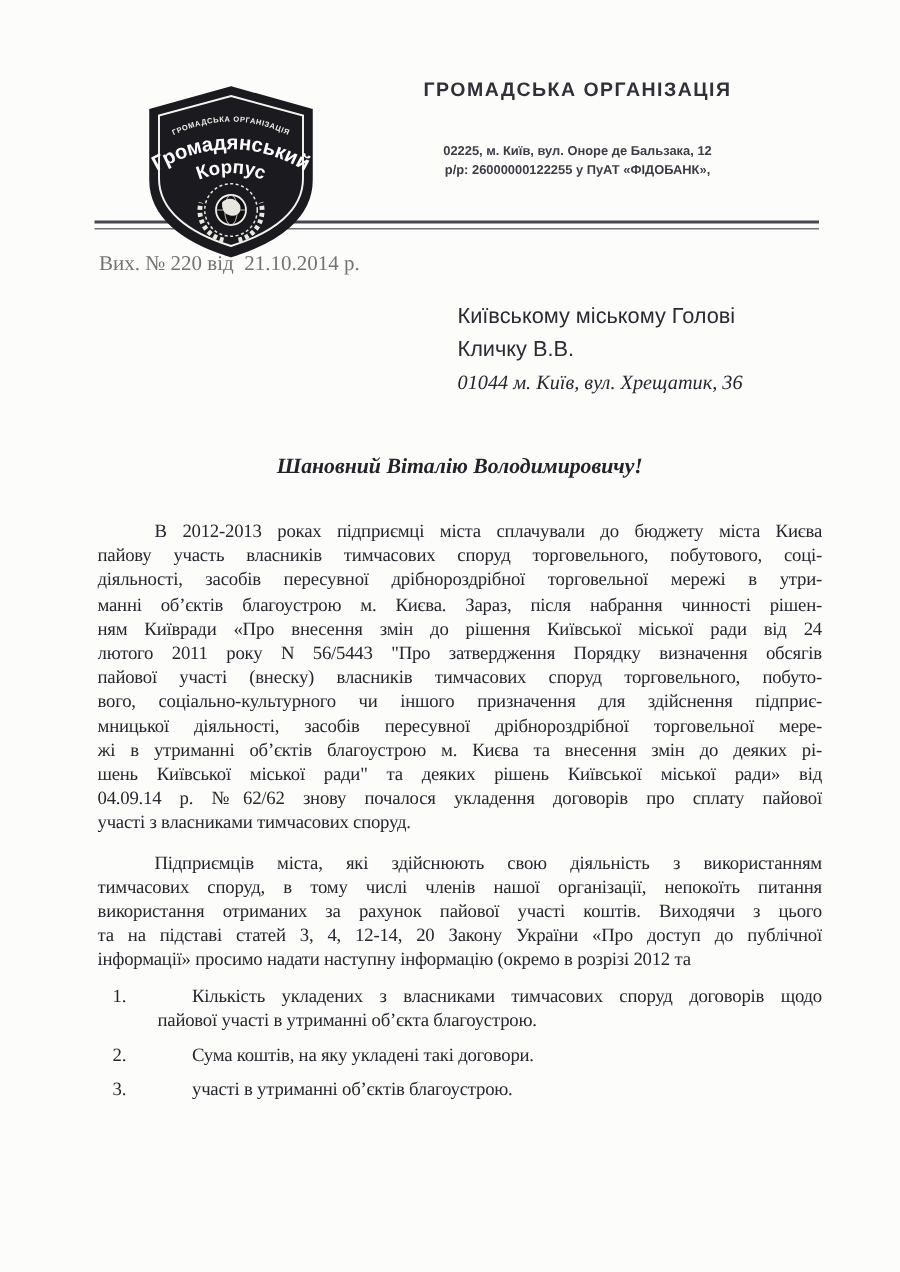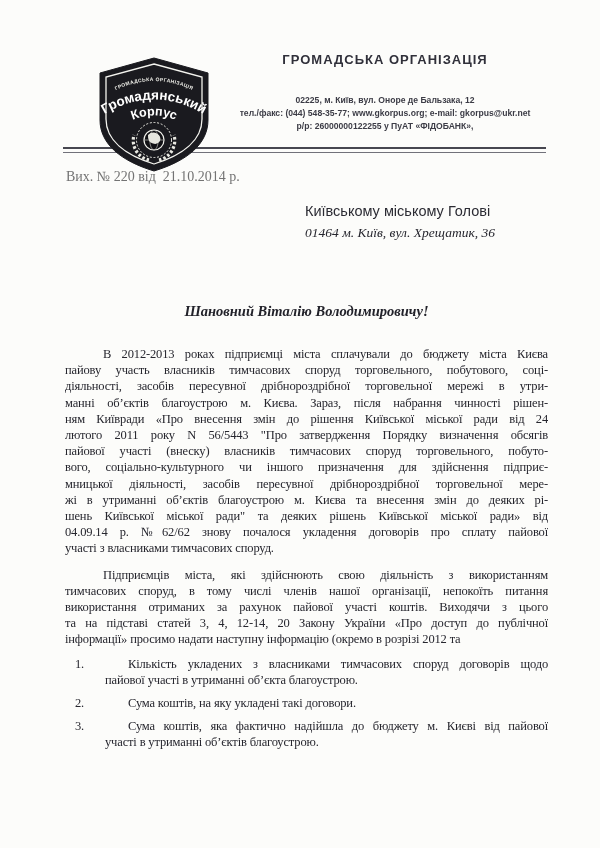--- a/index.html
+++ b/index.html
@@ -87,31 +87,31 @@
         <line x1="-10" y1="0" x2="10" y2="0" stroke="#cfcfc6" stroke-width="0.6"></line>
         <path d="M -6,-5 Q -2,-9 3,-6.5 Q 7.5,-4 6,1 Q 3.5,5 -1,3.5 Q -6.5,2 -6,-5 Z" fill="#e6e6de"></path>
       </g>
     </svg>
   </div>
 
   <div class="org-title">ГРОМАДСЬКА ОРГАНІЗАЦІЯ</div>
 
   <div class="contact-block">
     <div>02225, м. Київ, вул. Оноре де Бальзака, 12</div>
-    <div>тел./факс: (044) 548-35-77; www.gkorpus.org; e-mail: gkorpus@ukr.net</div>
     <div>р/р: 26000000122255 у ПуАТ «ФІДОБАНК»,</div>
   </div>
 
   <div class="header-rule"></div>
 
   <div class="ref-line">Вих. № 220 від  21.10.2014 р.</div>
 
   <div class="recipient">
     <div>Київському міському Голові</div>
-    <div class="addr">01464 м. Київ, вул. Хрещатик, 36</div>
+    <div>Кличку В.В.</div>
+    <div class="addr">01044 м. Київ, вул. Хрещатик, 36</div>
   </div>
 
   <div class="salutation">Шановний Віталію Володимировичу!</div>
 
   <div class="body-block">
     <div class="para">
         <div class="t-line">В 2012-2013 роках підприємці міста сплачували до бюджету міста Києва</div>
         <div class="t-line">пайову участь власників тимчасових споруд торговельного, побутового, соці-</div>
         <div class="t-line">діяльності, засобів пересувної дрібнороздрібної торговельної мережі в утри-</div>
         <div class="t-line">манні об’єктів благоустрою м. Києва. Зараз, після набрання чинності рішен-</div>
@@ -143,20 +143,19 @@
       </div>
       <div class="list-item">
         <span class="num">2.</span>
         <div class="item-lines">
             <div class="t-line">Сума коштів, на яку укладені такі договори.</div>
           </div>
       </div>
       <div class="list-item">
         <span class="num">3.</span>
         <div class="item-lines">
-            <div class="t-line">Сума коштів, яка фактично надійшла до бюджету м. Києві від пайової</div>
             <div class="t-line">участі в утриманні об’єктів благоустрою.</div>
           </div>
       </div>
     </div>
   </div>
 
 </div>
 
 </body></html>

